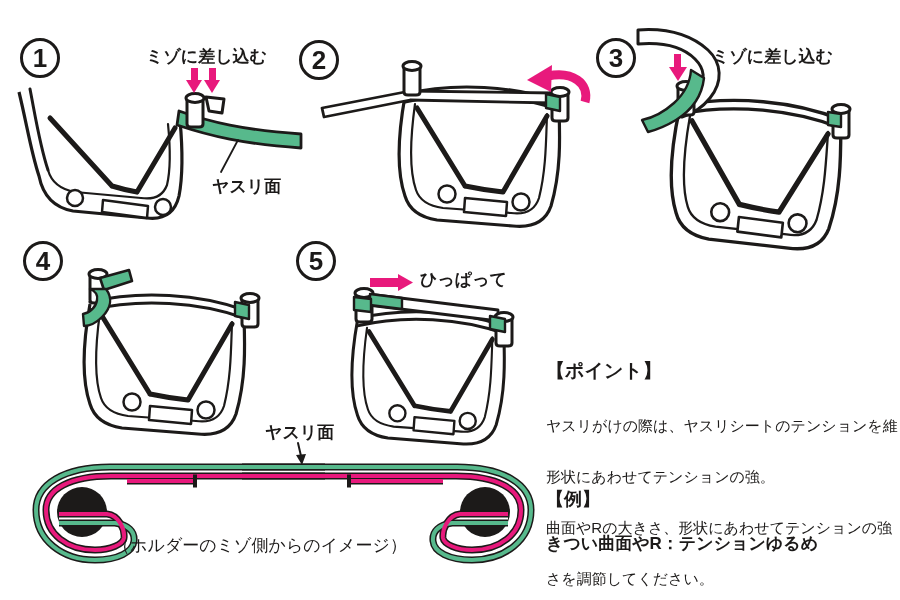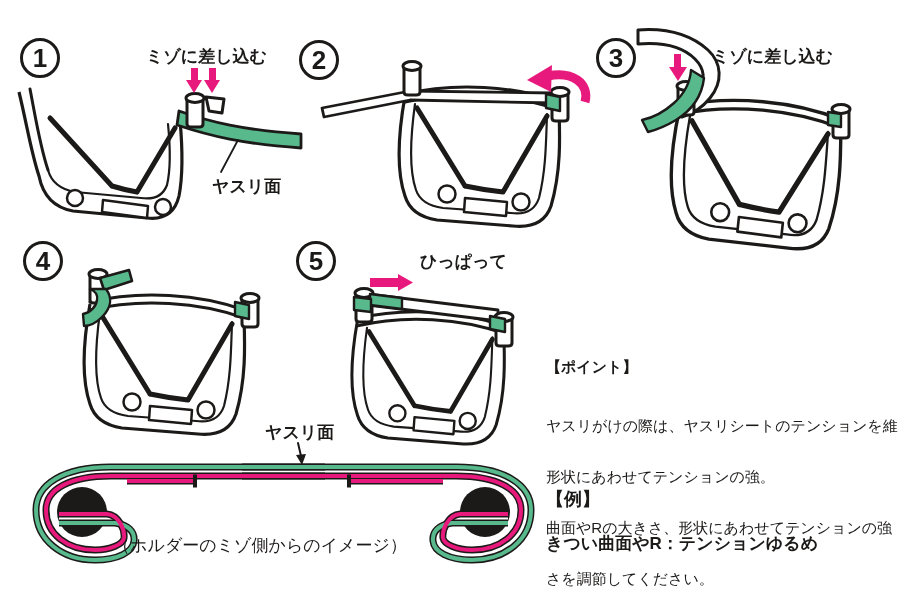--- a/index.html
+++ b/index.html
@@ -10,21 +10,21 @@
   }
   .abs{position:absolute;}
   svg{position:absolute;overflow:visible;}
   .badge{
     position:absolute;width:34px;height:34px;border:3px solid var(--ink);
     border-radius:50%;display:flex;align-items:center;justify-content:center;
     font-weight:bold;font-size:26px;line-height:1;background:#fff;z-index:5;
     color:var(--ink);
   }
   .lbl{position:absolute;font-weight:bold;font-size:17px;white-space:nowrap;z-index:6;color:var(--ink);text-align:center;}
-  .title{position:absolute;font-weight:bold;font-size:15px;white-space:nowrap;z-index:6;color:var(--ink);}
+  .title{position:absolute;font-weight:bold;font-size:19px;white-space:nowrap;z-index:6;color:var(--ink);}
   .body-line{font-size:15px;font-weight:500;line-height:23px;white-space:nowrap;color:var(--ink);margin-top:28px;}
   .bold-line{font-size:17px;font-weight:bold;line-height:22px;white-space:nowrap;color:var(--ink);margin-top:20px;}
   .caption{position:absolute;font-size:17px;font-weight:400;text-align:center;z-index:6;color:var(--ink);}
   
   .ln{stroke:var(--ink);fill:none;stroke-linecap:round;stroke-linejoin:round;}
   .wfill{fill:#fff;stroke:var(--ink);stroke-linejoin:round;}
   .gfill{fill:var(--green);stroke:var(--ink);stroke-linejoin:round;}
   .pfill{fill:var(--pink);stroke:none;}
   .bu{stroke:var(--ink);stroke-width:7;fill:none;stroke-linecap:butt;}
   .wu{stroke:#fff;stroke-width:15;fill:none;stroke-linecap:butt;}
@@ -143,21 +143,21 @@
     <use href="#post" transform="translate(13,36)"></use>
     <path class="gfill" stroke-width="2.4" d="M 30,44 L 62,48 L 62,59 L 30,55 Z"></path>
     <path class="gfill" stroke-width="2.4" d="M 14,47 L 31,49 L 31,62 L 14,60 Z"></path>
     <use href="#post" transform="translate(153,60)"></use>
     <path class="gfill" stroke-width="2.4" d="M 150,66 L 165,69 L 165,82 L 150,79 Z"></path>
     <g class="pfill">
       <rect x="30" y="28" width="28" height="9"></rect>
       <polygon points="58,24 73,32.5 58,41"></polygon>
     </g>
   </svg>
-  <div class="lbl" style="left:420px;top:250px">ひっぱって</div>
+  <div class="lbl" style="left:420px;top:268px">ひっぱって</div>
 
   <svg style="left:15px;top:413px" width="535" height="170" viewBox="0 0 535 170">
 
     <g>
       <path class="ln" stroke-width="2" d="M 283,30 L 286,43"></path>
       <polygon fill="var(--ink)" points="281,42 291,41 287,52"></polygon>
     </g>
 
     <circle cx="67" cy="99" r="25" fill="var(--ink)"></circle>
     <circle cx="470" cy="99" r="25" fill="var(--ink)"></circle>

